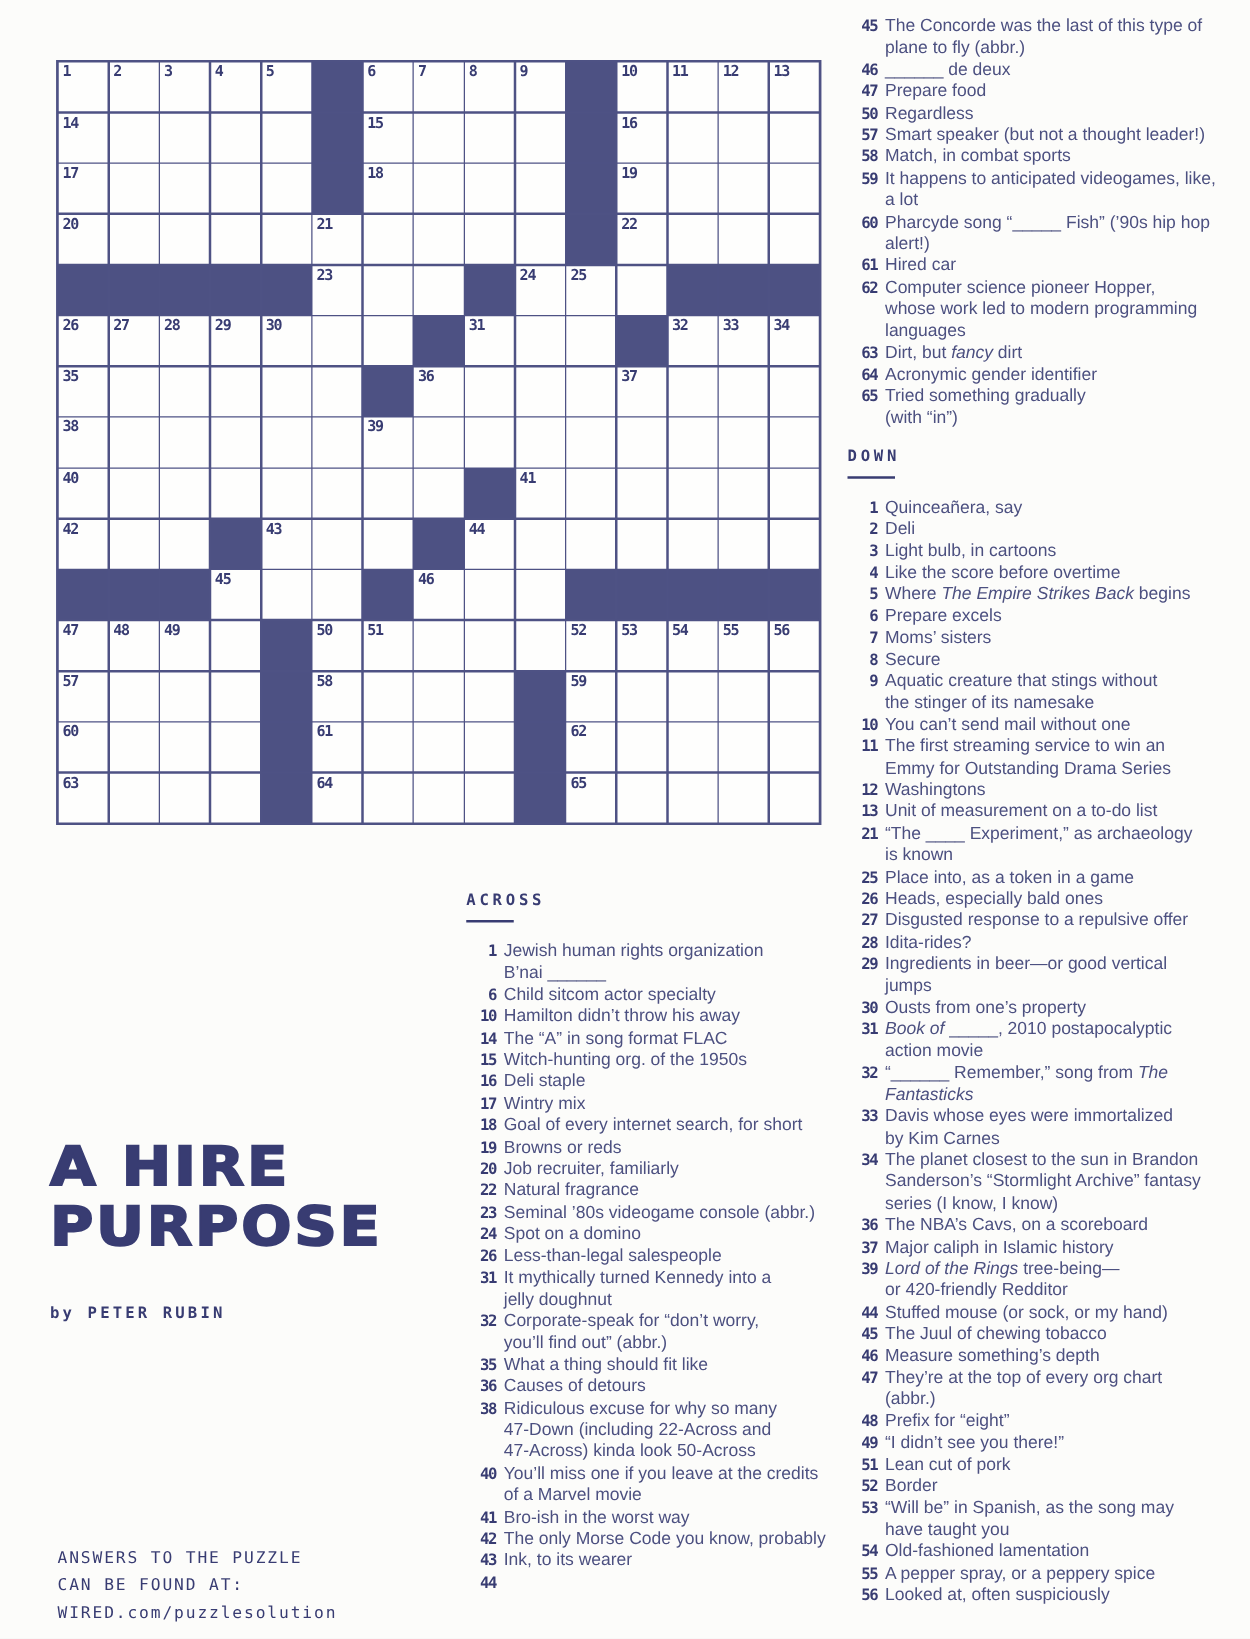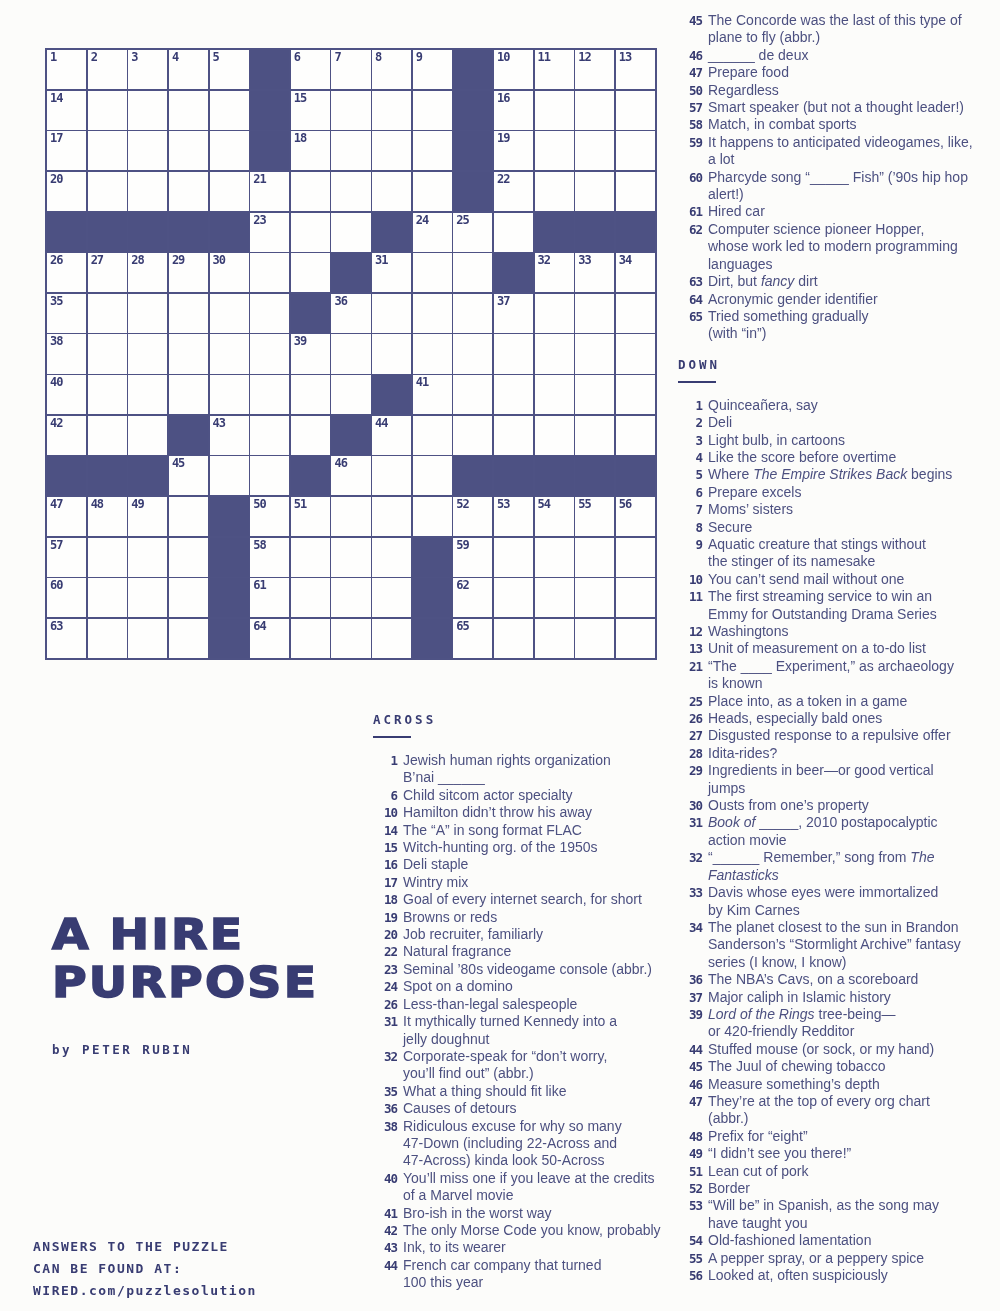--- a/index.html
+++ b/index.html
@@ -22,37 +22,37 @@
   }
   .cell{background:var(--cellbg);position:relative;}
   .cell.black{background:var(--block);}
   .cell .n{
     position:absolute;top:0;left:3px;
     font-family:"DejaVu Sans Mono",monospace;font-weight:700;font-size:12px;line-height:15px;
     letter-spacing:-1px;color:var(--ink);
   }
 
   
-  .title-block{position:absolute;left:52px;top:910px;color:var(--ink);}
+  .title-block{position:absolute;left:40px;top:910px;color:var(--ink);}
   .title{
     font-family:"DejaVu Sans",sans-serif;font-weight:bold;
     font-size:43px;line-height:48px;letter-spacing:2px;
     -webkit-text-stroke:1.6px var(--ink);
     transform:scaleX(1.1);transform-origin:left top;white-space:nowrap;
   }
   .byline{
     margin-top:36px;
     font-family:"DejaVu Sans Mono",monospace;font-weight:700;font-size:12.5px;
     letter-spacing:2.5px;color:var(--ink);
   }
 
   
   .footer-note{
-    position:absolute;left:33px;top:1236px;
-    font-family:"DejaVu Sans Mono",monospace;font-weight:700;font-size:13px;line-height:22px;
+    position:absolute;left:46px;top:1236px;
+    font-family:"DejaVu Sans Mono",monospace;font-weight:400;font-size:13px;line-height:22px;
     letter-spacing:1.5px;color:var(--ink);
   }
 
   
   .col{position:absolute;color:var(--cluetext);}
   .col-mid{left:373px;top:712px;width:316px;}
   .col-right{left:678px;top:12px;width:320px;}
   .colhead{
     font-family:"DejaVu Sans Mono",monospace;font-weight:700;font-size:12.5px;
     letter-spacing:3px;color:var(--ink);
@@ -546,22 +546,20 @@
         <div class="clue">
           <span class="num">42</span>
           <span class="txt"><span>The only Morse Code you know, probably</span></span>
         </div>
         <div class="clue">
           <span class="num">43</span>
           <span class="txt"><span>Ink, to its wearer</span></span>
         </div>
         <div class="clue">
           <span class="num">44</span>
-          <span class="txt"><span>French car company that turned
-100 this year</span></span>
         </div>
       </div>
   </div>
 
   <div class="col col-right">
     <div class="clues first">
         <div class="clue">
           <span class="num">45</span>
           <span class="txt"><span>The Concorde was the last of this type of
 plane to fly (abbr.)</span></span>

